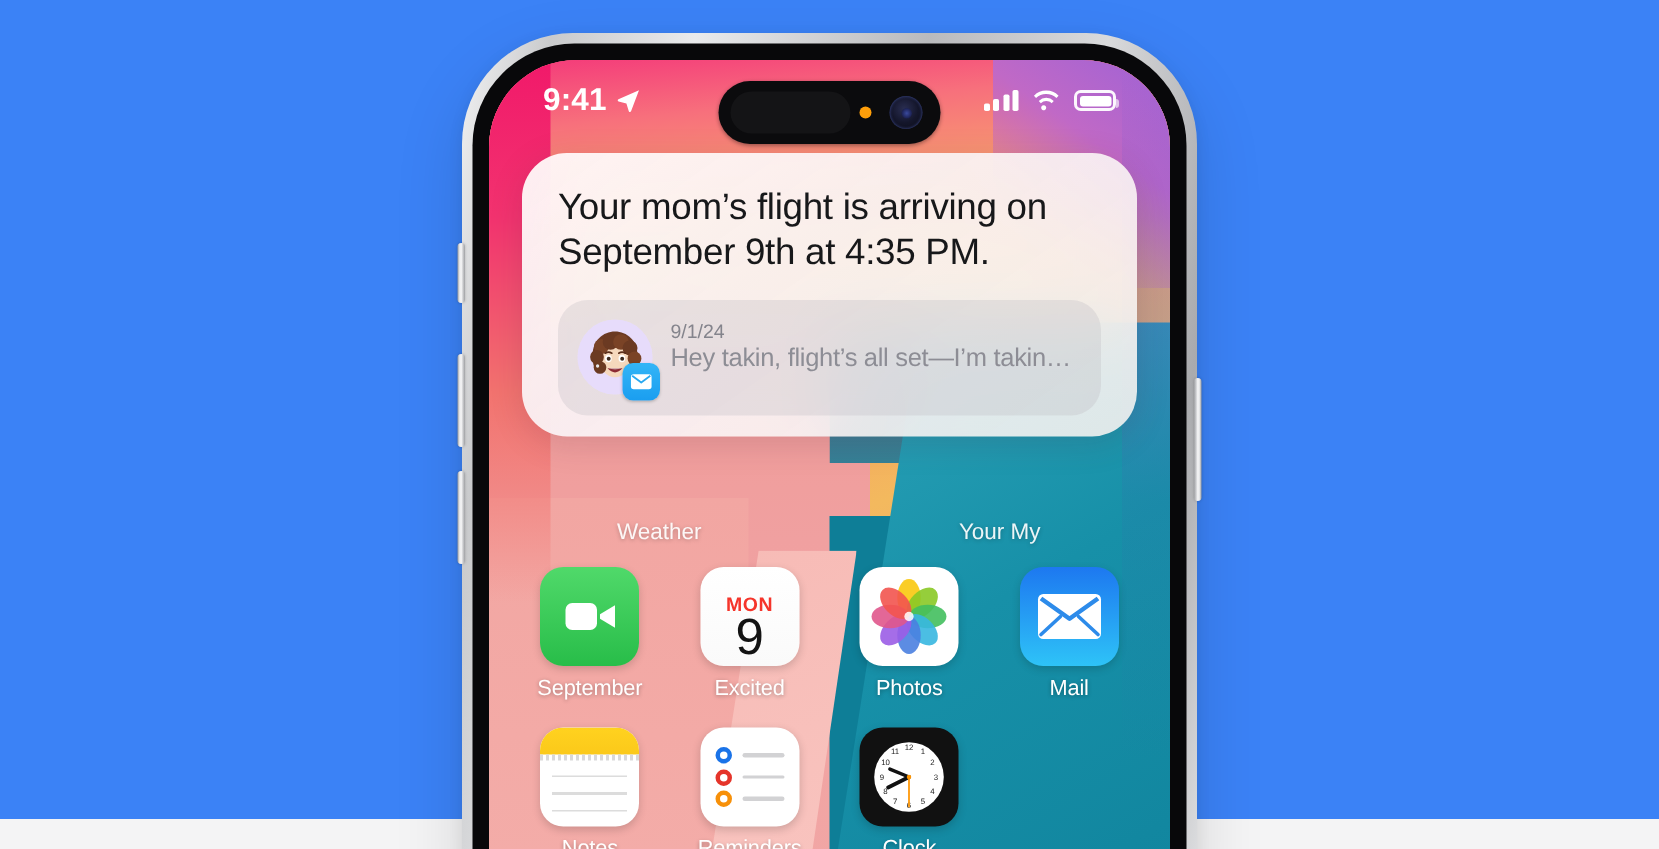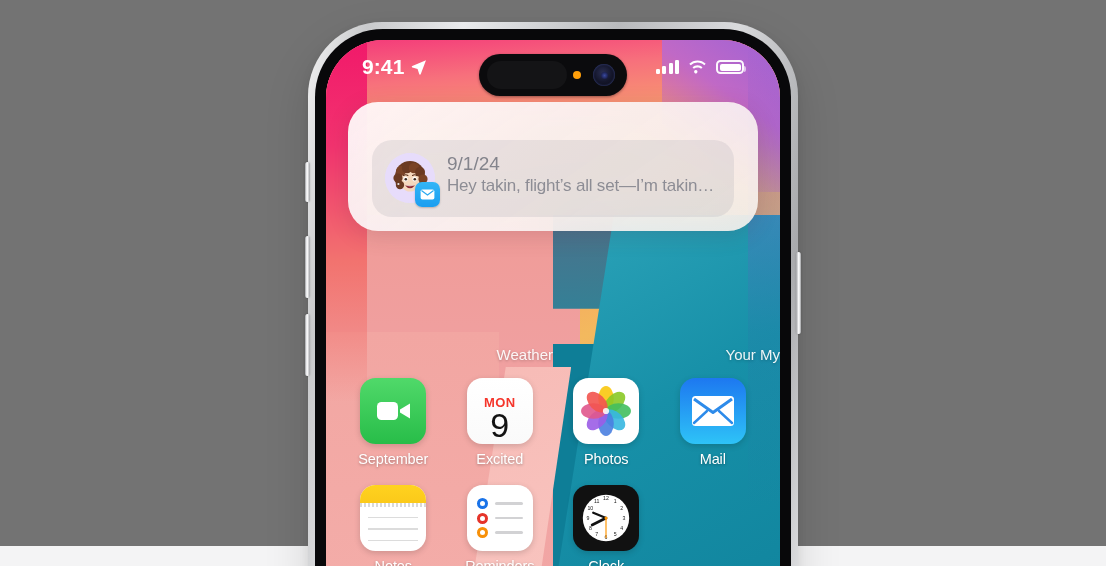--- a/index.html
+++ b/index.html
@@ -2,21 +2,21 @@
 <html><head>
 <meta charset="utf-8">
 <style>
   * { margin:0; padding:0; box-sizing:border-box; }
   html,body{
     width:1106px; height:566px; overflow:hidden;
     background:#f4f4f5;
     font-family:"Liberation Sans","DejaVu Sans",sans-serif;
     -webkit-font-smoothing:antialiased;
   }
-  #stage{ position:relative; width:1106px; height:546px; background:#737373; }
+  #stage{ position:relative; width:1106px; height:546px; background:#3b82f6; }
 
   
   .phone{
     position:absolute; left:308px; top:22px;
     width:490px; height:620px;
     border-radius:74px;
     background:linear-gradient(100deg,#f2f2f3 0%,#c9cacc 10%,#e9eaec 26%,#b9babd 52%,#d9dadc 72%,#a9aaad 88%,#e6e7e9 100%);
     box-shadow:0 18px 46px rgba(0,0,0,.13), 0 3px 10px rgba(0,0,0,.08);
   }
   .phone-inner{
@@ -176,34 +176,34 @@
   .badge-mail{
     position:absolute; right:-5px; bottom:-4px;
     width:25px; height:25px; border-radius:7px;
     background:linear-gradient(180deg,#33b5f7 0%,#1a9ef0 100%);
     display:flex; align-items:center; justify-content:center;
     box-shadow:0 1px 2px rgba(0,0,0,.22);
   }
   .msg-body{ flex:1 1 auto; min-width:0; }
   .msg-top{ display:flex; justify-content:space-between; align-items:baseline; gap:8px; }
   .msg-name{ font-size:17.5px; font-weight:700; color:#19191b; letter-spacing:-.2px; }
-  .msg-date{ font-size:19px; color:#84848c; flex:0 0 auto; }
+  .msg-date{ font-size:13px; color:#84848c; flex:0 0 auto; }
   .msg-sub{ font-size:17px; color:#1d1d20; margin-top:1px; letter-spacing:-.2px; }
   .msg-pre{
     font-size:17px; color:#8d8d95; margin-top:1px; letter-spacing:-.2px;
     white-space:nowrap; overflow:hidden; text-overflow:ellipsis;
   }
 
   
   .widget-labels{
     position:absolute; left:0; top:306px; width:100%;
     display:flex; z-index:4; color:rgba(255,255,255,.92);
     font-size:15px; text-shadow:0 1px 3px rgba(0,0,0,.25);
   }
-  .widget-labels span{ flex:1; text-align:right; }
+  .widget-labels span{ flex:1; text-align:center; }
 
   
   .app-grid{
     position:absolute; left:0; top:338px; width:100%;
     z-index:4;
     display:grid; grid-template-columns:repeat(4,1fr);
     row-gap:18px; padding:0 14px;
   }
   .app{ display:flex; flex-direction:column; align-items:center; gap:7px; }
   .app-icon{
@@ -292,20 +292,21 @@
           </div>
         </div>
 
         <div class="island">
           <div class="pill-dark"></div>
           <div class="rec-dot"></div>
           <div class="cam-lens"></div>
         </div>
 
         <div class="notif-card">
+          <div class="notif-headline">Your mom’s flight is arriving on September 9th at 4:35 PM.</div>
 
           <div class="msg-row">
             <div class="avatar-wrap">
               <div class="avatar">
                 <svg width="50" height="50" viewBox="0 0 50 50">
                   <circle cx="25" cy="25" r="25" fill="#e7dcfb"></circle>
 
                   <path d="M10 24c0-10 7-16 15-16s15 6 15 16c0 5-1 9-3 11H13c-2-2-3-6-3-11z" fill="#6b3a22"></path>
 
                   <ellipse cx="25" cy="27" rx="10" ry="11.5" fill="#f5d8bd"></ellipse>

